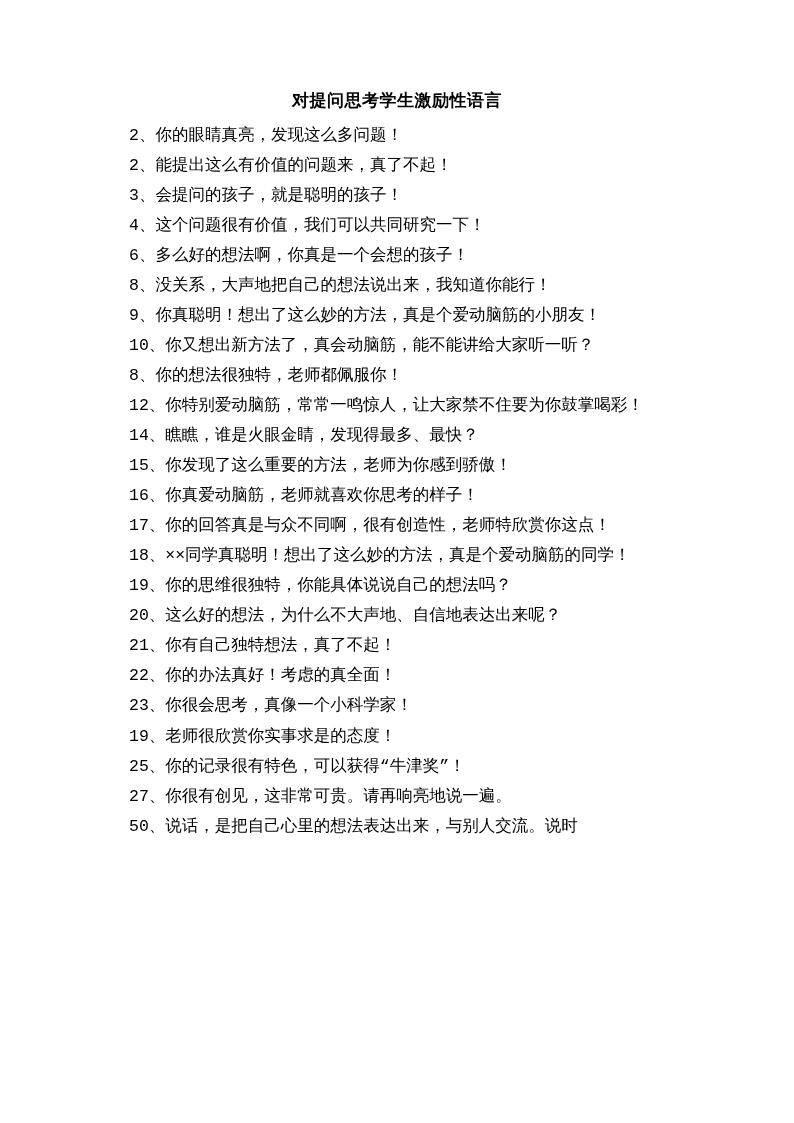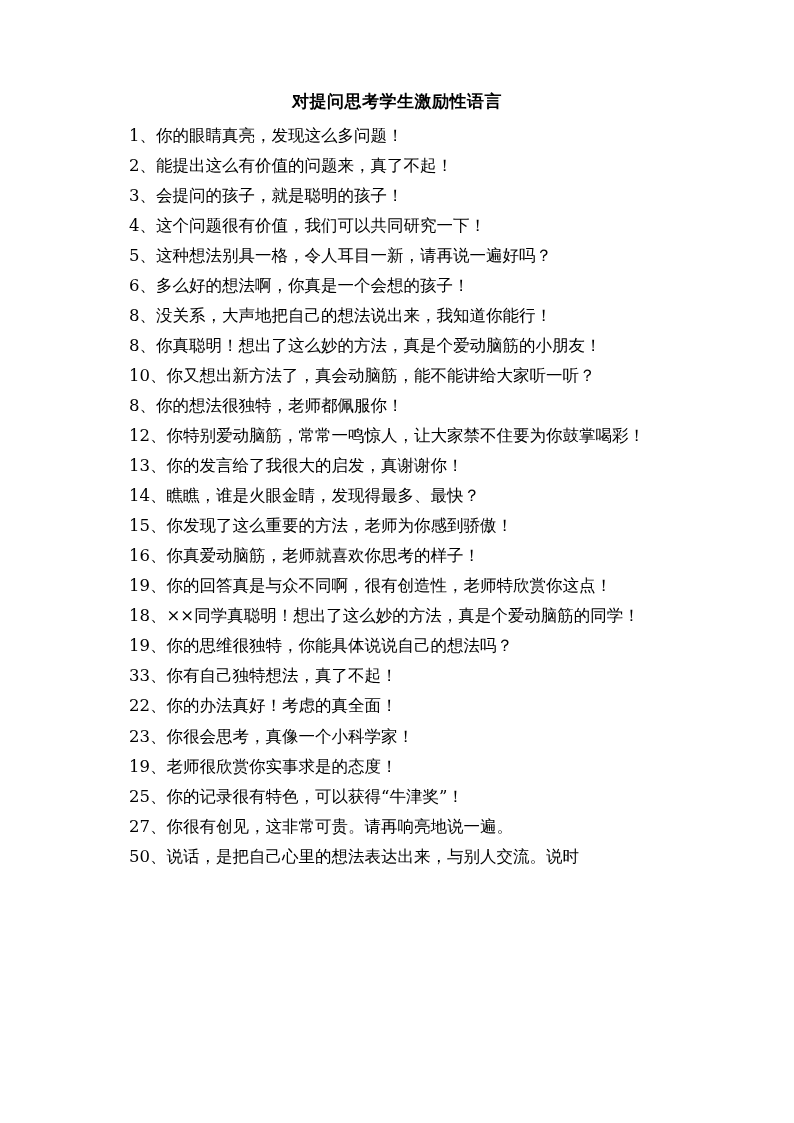--- a/index.html
+++ b/index.html
@@ -12,20 +12,21 @@
     height: 1123px;
     font-family: "DejaVu Serif", "Liberation Serif", serif;
     color: #000000;
   }
   .page {
     position: relative;
     width: 794px;
     height: 1123px;
     box-sizing: border-box;
     padding: 88px 96px 0 96px;
+    font-family: Liberation Mono, monospace;
   }
   .doc-title {
     text-align: center;
     font-size: 17px;
     font-weight: bold;
     letter-spacing: 0.5px;
     margin: 0 0 6px 0;
     line-height: 1.6;
   }
   .body-text {
@@ -40,39 +41,38 @@
     white-space: normal;
     word-break: break-all;
   }
 </style>
 </head>
 <body>
 
 <div class="page">
   <h1 class="doc-title">对提问思考学生激励性语言</h1>
   <div class="body-text">
-    <p class="para">1、你的眼睛真亮，发现这么多问题！</p>
+    <p class="para">2、你的眼睛真亮，发现这么多问题！</p>
     <p class="para">2、能提出这么有价值的问题来，真了不起！</p>
     <p class="para">3、会提问的孩子，就是聪明的孩子！</p>
     <p class="para">4、这个问题很有价值，我们可以共同研究一下！</p>
-    <p class="para">5、这种想法别具一格，令人耳目一新，请再说一遍好吗？</p>
     <p class="para">6、多么好的想法啊，你真是一个会想的孩子！</p>
     <p class="para">8、没关系，大声地把自己的想法说出来，我知道你能行！</p>
-    <p class="para">8、你真聪明！想出了这么妙的方法，真是个爱动脑筋的小朋友！</p>
+    <p class="para">9、你真聪明！想出了这么妙的方法，真是个爱动脑筋的小朋友！</p>
     <p class="para">10、你又想出新方法了，真会动脑筋，能不能讲给大家听一听？</p>
     <p class="para">8、你的想法很独特，老师都佩服你！</p>
     <p class="para">12、你特别爱动脑筋，常常一鸣惊人，让大家禁不住要为你鼓掌喝彩！</p>
-    <p class="para">13、你的发言给了我很大的启发，真谢谢你！</p>
     <p class="para">14、瞧瞧，谁是火眼金睛，发现得最多、最快？</p>
     <p class="para">15、你发现了这么重要的方法，老师为你感到骄傲！</p>
     <p class="para">16、你真爱动脑筋，老师就喜欢你思考的样子！</p>
-    <p class="para">19、你的回答真是与众不同啊，很有创造性，老师特欣赏你这点！</p>
+    <p class="para">17、你的回答真是与众不同啊，很有创造性，老师特欣赏你这点！</p>
     <p class="para">18、××同学真聪明！想出了这么妙的方法，真是个爱动脑筋的同学！</p>
     <p class="para">19、你的思维很独特，你能具体说说自己的想法吗？</p>
-    <p class="para">33、你有自己独特想法，真了不起！</p>
+    <p class="para">20、这么好的想法，为什么不大声地、自信地表达出来呢？</p>
+    <p class="para">21、你有自己独特想法，真了不起！</p>
     <p class="para">22、你的办法真好！考虑的真全面！</p>
     <p class="para">23、你很会思考，真像一个小科学家！</p>
     <p class="para">19、老师很欣赏你实事求是的态度！</p>
     <p class="para">25、你的记录很有特色，可以获得“牛津奖”！</p>
     <p class="para">27、你很有创见，这非常可贵。请再响亮地说一遍。</p>
     <p class="para">50、说话，是把自己心里的想法表达出来，与别人交流。说时</p>
   </div>
 </div>
 
 </body></html>

